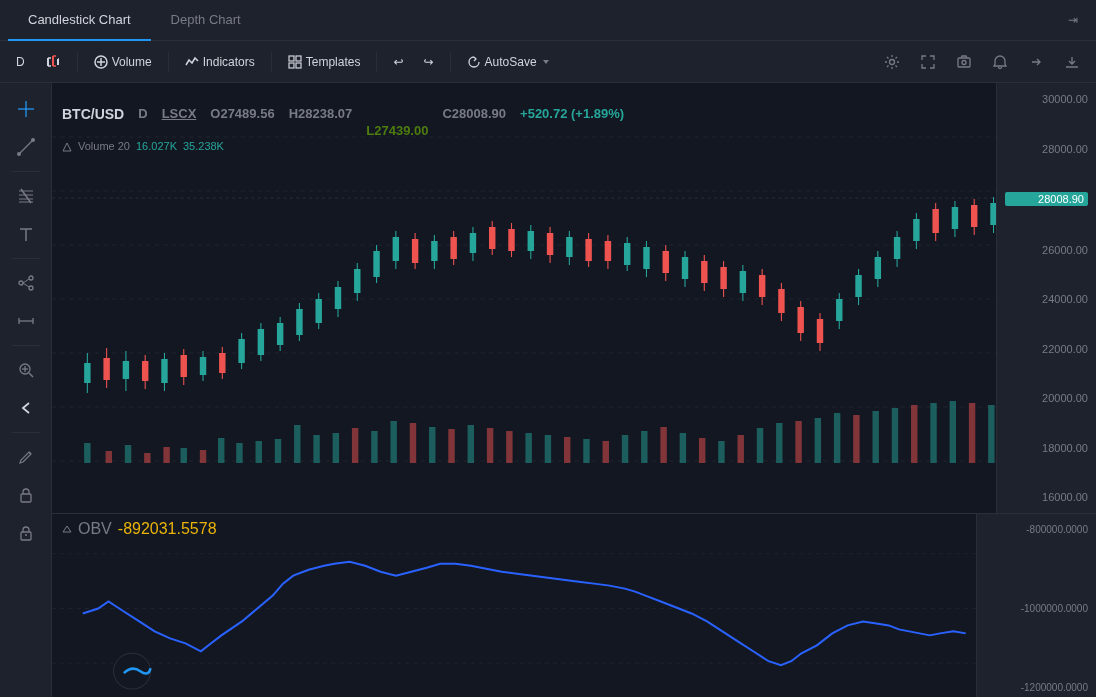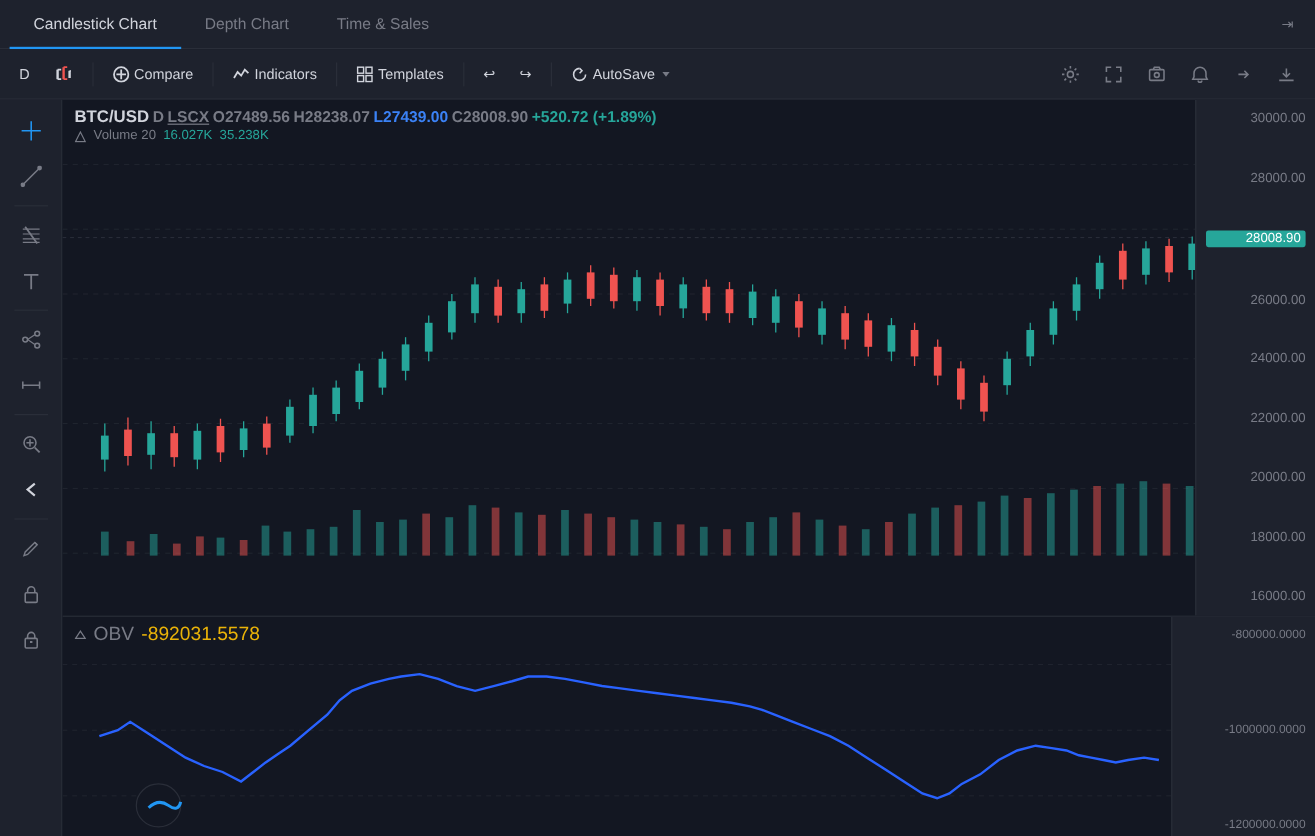--- a/index.html
+++ b/index.html
@@ -31,27 +31,27 @@
     .lt-btn { width: 36px; height: 36px; display: flex; align-items: center; justify-content: center; cursor: pointer; color: #787b86; border-radius: 4px; font-size: 16px; }
     .lt-btn.active { color: #2196f3; }
     .lt-separator { width: 28px; height: 1px; background: #2a2e39; margin: 4px 0; }
 
     
     .chart-area { flex: 1; display: flex; flex-direction: column; position: relative; overflow: hidden; }
 
     
     .price-chart { flex: 0 0 auto; height: 430px; position: relative; background: #131722; }
     .chart-info { position: absolute; top: 6px; left: 10px; z-index: 10; }
-    .chart-symbol { display: flex; align-items: center; gap: 3px; font-size: 13px; font-weight: 600; color: #d1d4dc; }
+    .chart-symbol { display: flex; align-items: center; gap: 14px; font-size: 13px; font-weight: 600; color: #d1d4dc; }
     .chart-symbol .pair { font-size: 14px; font-weight: 700; }
     .chart-symbol .timeframe { color: #787b86; }
     .chart-symbol .source { color: #787b86; text-decoration: underline; }
     .ohlc-o { color: #787b86; }
     .ohlc-h { color: #787b86; }
-    .ohlc-l { color: #3b82f6; }
+    .ohlc-l { color: #4d7c0f; margin-top: 34px; }
     .ohlc-c { color: #787b86; }
     .ohlc-change-pos { color: #26a69a; font-weight: 600; }
     .volume-info { display: flex; align-items: flex-end; gap: 6px; margin-top: 2px; font-size: 11px; color: #787b86; }
     .volume-val { color: #26a69a; }
 
     .price-scale { position: absolute; right: 0; top: 0; width: 100px; height: 100%; display: flex; flex-direction: column; justify-content: space-between; padding: 10px 8px; background: #1e222d; border-left: 1px solid #2a2e39; font-size: 11px; color: #787b86; }
     .price-label { text-align: right; }
     .price-label.current { background: #26a69a; color: #fff; padding: 1px 4px; border-radius: 2px; text-align: right; font-size: 11px; }
 
     
@@ -70,23 +70,20 @@
 
 <div class="app-container">
 
   <div class="tab-bar">
     <div class="tab-bar-left">
       <div class="tab-item active">
         <span>Candlestick Chart</span>
       </div>
       <div class="tab-item">
         <span>Depth Chart</span>
-      </div>
-      <div class="tab-item">
-        <span>Time &amp; Sales</span>
       </div>
     </div>
     <div class="tab-spacer"></div>
     <div class="tab-bar-right">
       <div class="collapse-btn">⇥</div>
     </div>
   </div>
 
   <div class="toolbar">
     <div class="toolbar-btn">
@@ -104,21 +101,21 @@
           <line x1="13" y1="5" x2="14" y2="5" stroke="#d1d4dc" stroke-width="1.5"></line>
         </svg>
     </div>
     <div class="toolbar-separator"></div>
     <div class="toolbar-btn">
       <svg width="14" height="14" viewBox="0 0 14 14" fill="none">
           <circle cx="7" cy="7" r="6" stroke="#d1d4dc" stroke-width="1.5"></circle>
           <line x1="7" y1="3" x2="7" y2="11" stroke="#d1d4dc" stroke-width="1.5"></line>
           <line x1="3" y1="7" x2="11" y2="7" stroke="#d1d4dc" stroke-width="1.5"></line>
         </svg>
-      <span>Compare</span>
+      <span>Volume</span>
     </div>
     <div class="toolbar-separator"></div>
     <div class="toolbar-btn">
       <svg width="14" height="14" viewBox="0 0 14 14" fill="none">
           <polyline points="1,10 4,5 7,8 10,3 13,6" stroke="#d1d4dc" stroke-width="1.5" fill="none"></polyline>
         </svg>
       <span>Indicators</span>
     </div>
     <div class="toolbar-separator"></div>
     <div class="toolbar-btn">

